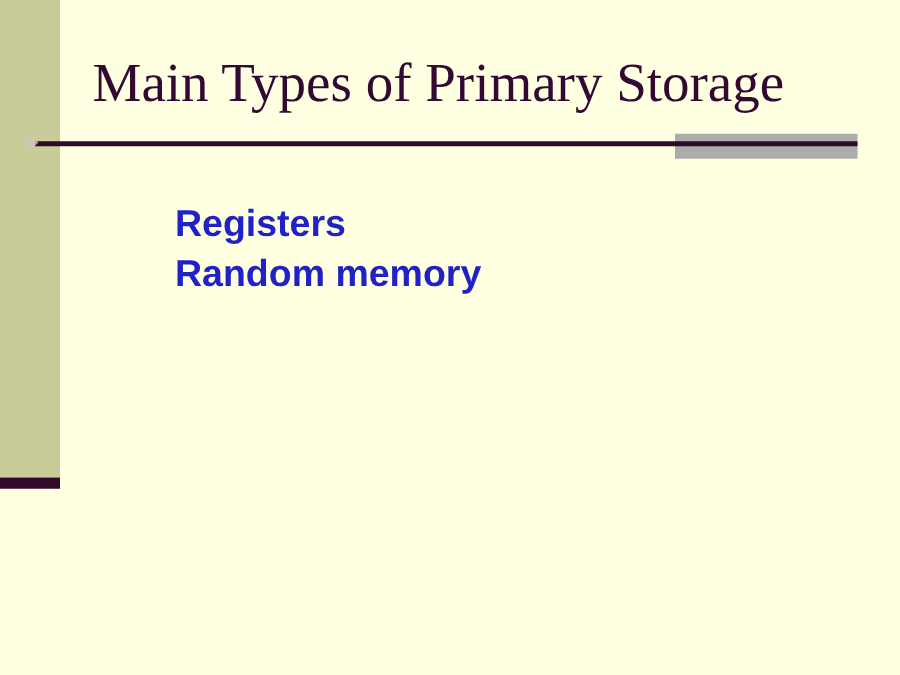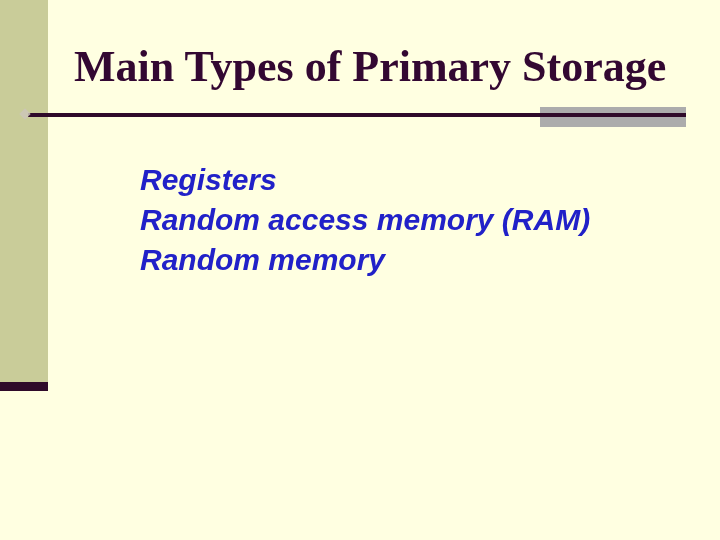--- a/index.html
+++ b/index.html
@@ -29,21 +29,21 @@
     position: absolute;
     left: 0; top: 382px;
     width: 48px; height: 9px;
     background: var(--accent-dark, #2F0A2A);
   }
   .title {
     position: absolute;
     left: 74px; top: 42px;
     margin: 0;
     font-family: "Liberation Serif", serif;
-    font-weight: 700;
+    font-weight: 400;
     font-size: 44px;
     line-height: 1.15;
     letter-spacing: 0px;
     color: var(--title-text, #330832);
     white-space: nowrap;
   }
   .rule-gray {
     position: absolute;
     left: 540px; top: 107px;
     width: 146px; height: 20px;
@@ -61,21 +61,20 @@
     width: 8px; height: 8px;
     background: #CCC6B8;
     transform: rotate(45deg);
     opacity: 0.85;
   }
   .bullets {
     position: absolute;
     left: 140px; top: 160px;
     margin: 0; padding: 0;
     list-style: none;
-    font-style: italic;
   }
   .bullets li {
     font-family: "Liberation Sans", sans-serif;
     font-weight: 700;
     font-size: 30px;
     line-height: 40px;
     color: var(--bullet-text, #2121C8);
     white-space: nowrap;
   }
 </style>
@@ -88,17 +87,16 @@
   <div class="band-cap"></div>
 
   <h1 class="title">Main Types of Primary Storage</h1>
 
   <div class="rule-gray"></div>
   <div class="rule"></div>
   <div class="spark"></div>
 
   <ul class="bullets">
     <li>Registers</li>
-    <li>Random access memory (RAM)</li>
     <li>Random memory</li>
   </ul>
 
 </div>
 
 </body></html>

